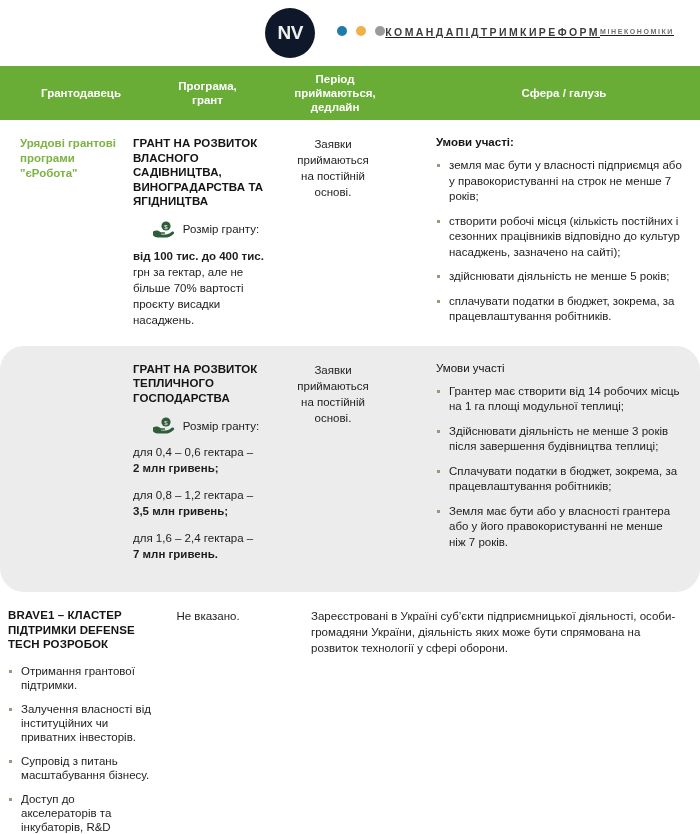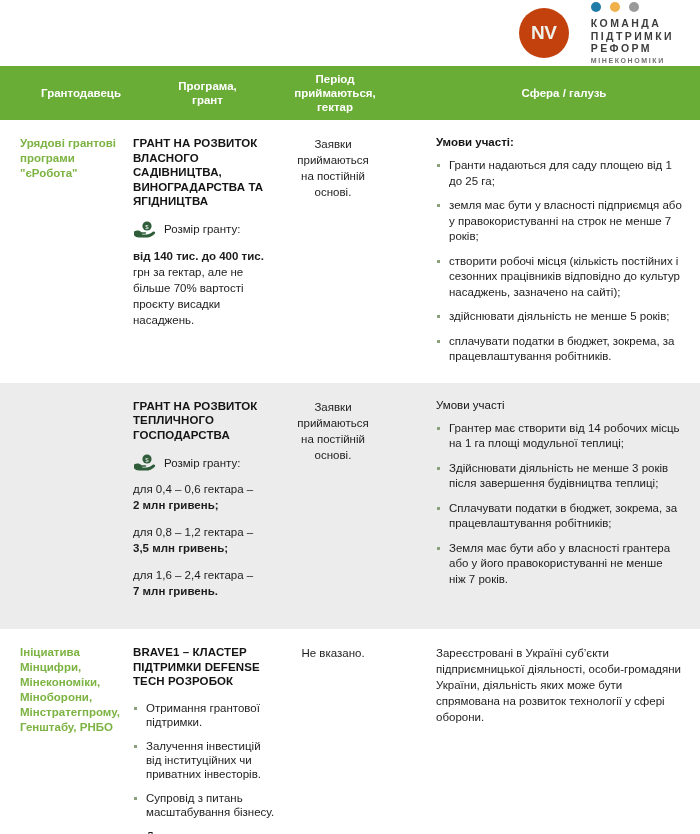--- a/index.html
+++ b/index.html
@@ -22,38 +22,38 @@
     align-items: center;
     justify-content: flex-end;
     padding-right: 26px;
     box-sizing: border-box;
     background: #ffffff;
   }
   .nv-logo {
     width: 50px;
     height: 50px;
     border-radius: 50%;
-    background: #c2410c;
+    background: #0f172a;
     display: flex;
     align-items: center;
     justify-content: center;
     margin-right: 22px;
     flex: none;
   }
   .nv-logo span {
     color: #eef0e9;
     font-size: 19px;
     font-weight: bold;
     letter-spacing: -0.5px;
     font-family: "Liberation Sans", sans-serif;
   }
   .kpr {
     display: flex;
-    flex-direction: column;
     justify-content: center;
+    text-decoration: underline;
   }
   .kpr-dots {
     display: flex;
     gap: 9px;
     margin-bottom: 5px;
   }
   .kpr-dots i {
     width: 10px;
     height: 10px;
     border-radius: 50%;
@@ -98,21 +98,21 @@
 
   .thead .c1 { text-align: right; padding-left: 20px; }
 
   
   .row {
     display: flex;
     align-items: flex-start;
     box-sizing: border-box;
     padding: 16px 0 18px 0;
   }
-  .row.alt { background: #ececec; }
+  .row.alt { background: #ececec; border-radius: 24px; }
   .row .cell { box-sizing: border-box; }
   .row .c1 { padding-left: 20px; padding-right: 8px; }
   .row .c2 { padding-left: 8px; padding-right: 12px; }
   .row .c3 { padding-left: 4px; padding-right: 8px; }
   .row .c4 { padding-left: 8px; padding-right: 18px; }
 
   .org {
     color: #7cb342;
     font-size: 11.5px;
     font-weight: bold;
@@ -124,20 +124,21 @@
     line-height: 14.5px;
     color: #141414;
     letter-spacing: 0.1px;
     margin-bottom: 12px;
   }
   .size-head {
     display: flex;
     align-items: center;
     gap: 7px;
     margin-bottom: 10px;
+    justify-content: center;
   }
   .size-head .label {
     font-size: 11.5px;
     color: #1d1d1d;
   }
   .amount {
     font-size: 11.5px;
     line-height: 16px;
     color: #1d1d1d;
   }
@@ -213,51 +214,50 @@
 
 <div class="thead">
   <div class="cell c1">Грантодавець</div>
   <div class="cell c2">
     <div>Програма,</div>
     <div>грант</div>
   </div>
   <div class="cell c3">
     <div>Період</div>
     <div>приймаються,</div>
-    <div>гектар</div>
+    <div>дедлайн</div>
   </div>
   <div class="cell c4">Сфера / галузь</div>
 </div>
 
 <div class="row">
   <div class="cell c1">
     <div class="org">Урядові грантові програми "єРобота"</div>
   </div>
 
   <div class="cell c2">
     <div class="prog-title">ГРАНТ НА РОЗВИТОК ВЛАСНОГО САДІВНИЦТВА, ВИНОГРАДАРСТВА ТА ЯГІДНИЦТВА</div>
     <div class="size-head">
       <svg class="coin-icon" width="24" height="17" viewBox="0 0 24 17">
         <circle cx="14" cy="5" r="4.6" fill="#2f5d3a"></circle>
         <text x="14" y="7.6" font-size="6" fill="#ffffff" text-anchor="middle" font-family="'Liberation Sans',sans-serif">$</text>
         <path d="M1 10.5 C4 9 6.5 9.4 8.6 11.2 L12.4 11.2 C13.5 11.2 13.5 12.7 12.4 12.7 L9.2 12.7 L9.2 13.4 L13.6 13.4 C15.6 13.4 17.8 12.2 19.4 11 C21.2 9.7 23.2 11.4 21.6 12.9 C19.3 15.1 16.1 16.6 12.8 16.6 L5.8 16.6 C3.8 16.6 2.4 15.6 1 14.3 Z" fill="#2f5d3a"></path>
       </svg>
       <span class="label">Розмір гранту:</span>
     </div>
-    <div class="amount"><b>від 140 тис. до 400 тис.</b><span> грн за гектар, але не більше 70% вартості проєкту висадки насаджень.</span></div>
+    <div class="amount"><b>від 100 тис. до 400 тис.</b><span> грн за гектар, але не більше 70% вартості проєкту висадки насаджень.</span></div>
   </div>
 
   <div class="cell c3">
     <div class="period">Заявки приймаються на постійній основі.</div>
   </div>
 
   <div class="cell c4">
     <div class="cond-head">Умови участі:</div>
     <ul class="bul">
-      <li>Гранти надаються для саду площею від 1 до 25 га;</li>
       <li>земля має бути у власності підприємця або у правокористуванні на строк не менше 7 років;</li>
       <li>створити робочі місця (кількість постійних і сезонних працівників відповідно до культур насаджень, зазначено на сайті);</li>
       <li>здійснювати діяльність не менше 5 років;</li>
       <li>сплачувати податки в бюджет, зокрема, за працевлаштування робітників.</li>
     </ul>
   </div>
 </div>
 
 <div class="row alt">
   <div class="cell c1">
@@ -299,29 +299,26 @@
     <ul class="bul">
       <li>Грантер має створити від 14 робочих місць на 1 га площі модульної теплиці;</li>
       <li>Здійснювати діяльність не менше 3 років після завершення будівництва теплиці;</li>
       <li>Сплачувати податки в бюджет, зокрема, за працевлаштування робітників;</li>
       <li>Земля має бути або у власності грантера або у його правокористуванні не менше ніж 7 років.</li>
     </ul>
   </div>
 </div>
 
 <div class="row">
-  <div class="cell c1">
-    <div class="org">Ініциатива Мінцифри, Мінекономіки, Міноборони, Мінстратегпрому, Генштабу, РНБО</div>
-  </div>
 
   <div class="cell c2">
     <div class="prog-title">BRAVE1 – КЛАСТЕР ПІДТРИМКИ DEFENSE TECH РОЗРОБОК</div>
     <ul class="bul c2list">
       <li>Отримання грантової підтримки.</li>
-      <li>Залучення інвестицій від інституційних чи приватних інвесторів.</li>
+      <li>Залучення власності від інституційних чи приватних інвесторів.</li>
       <li>Супровід з питань масштабування бізнесу.</li>
       <li>Доступ до акселераторів та інкубаторів, R&amp;D resource центру.</li>
     </ul>
   </div>
 
   <div class="cell c3">
     <div class="period">Не вказано.</div>
   </div>
 
   <div class="cell c4">

